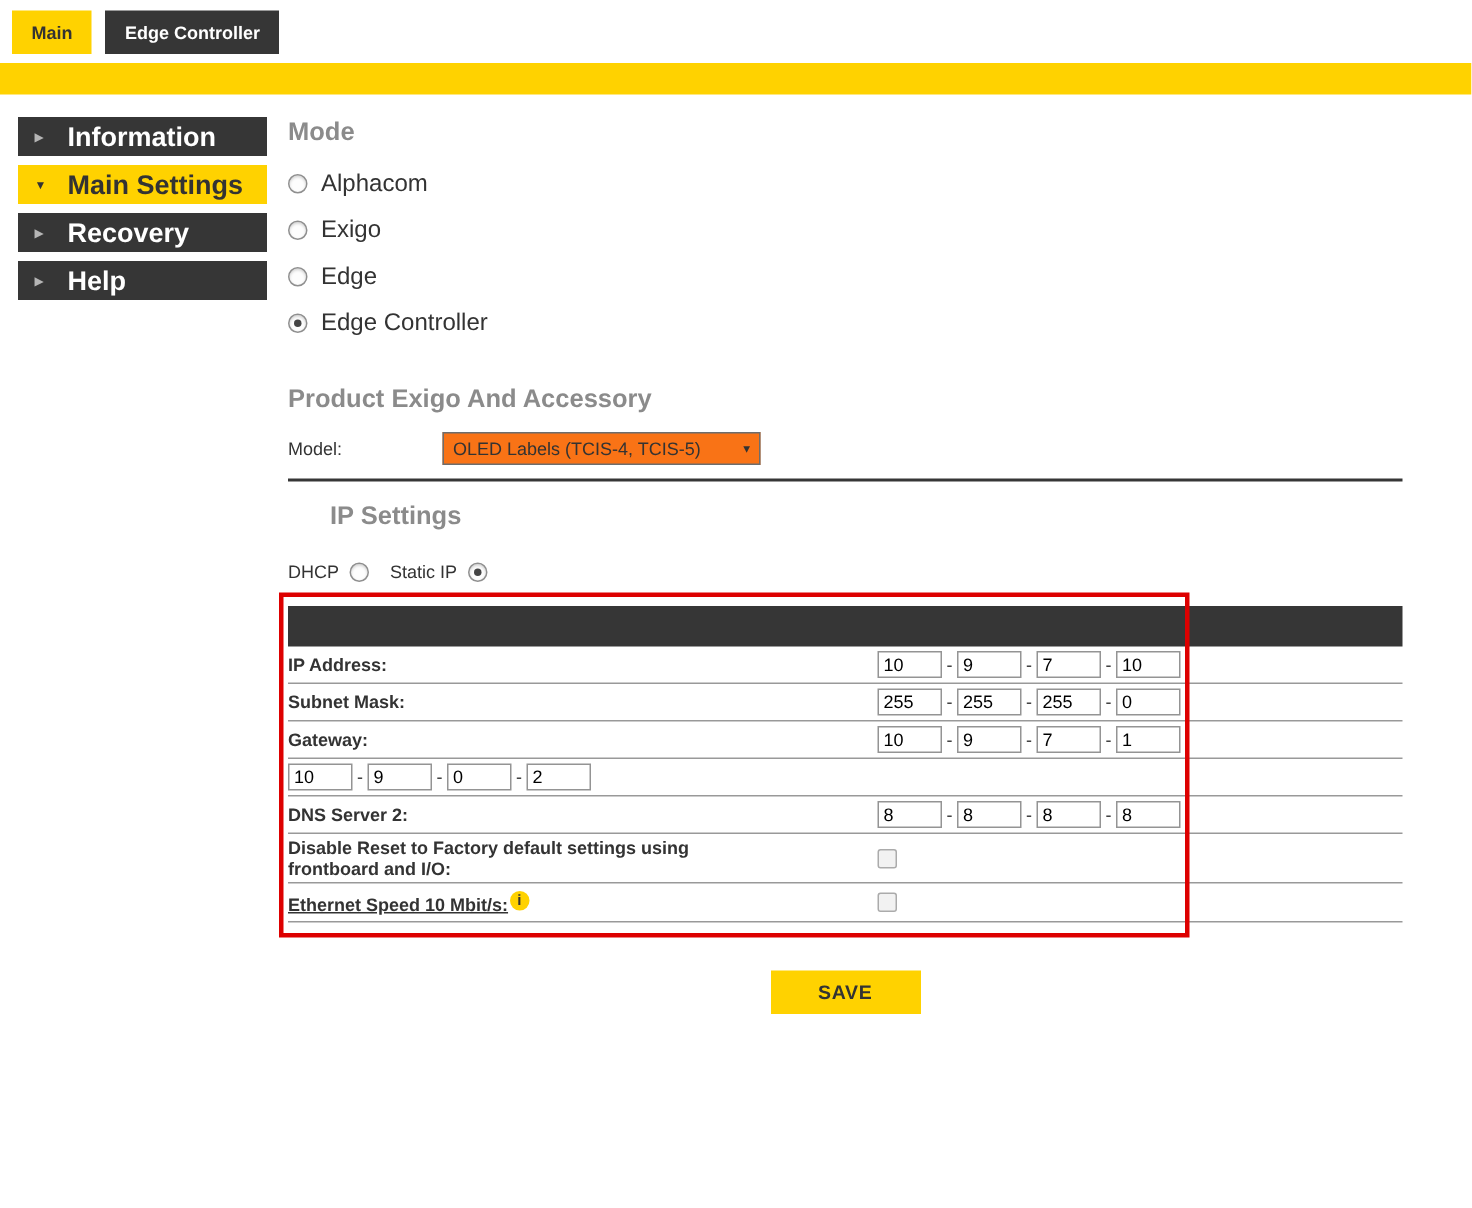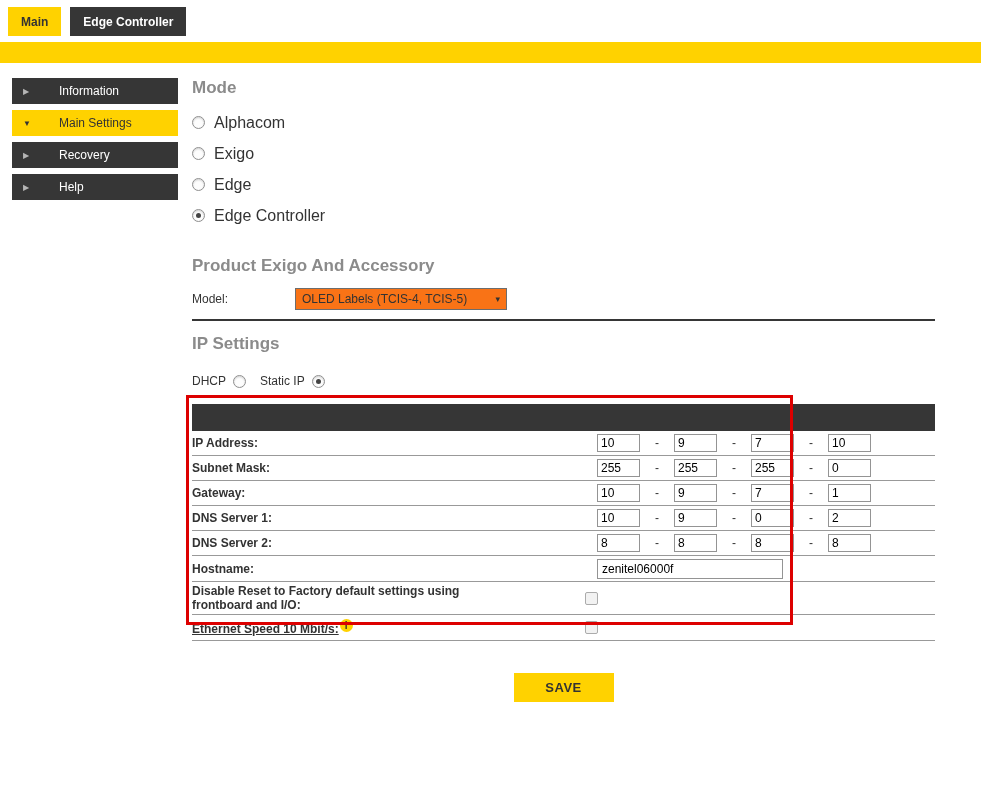--- a/index.html
+++ b/index.html
@@ -22,21 +22,21 @@
        font-size:12px;font-weight:bold;margin-right:9px;cursor:pointer;}
   .tab.active{background:var(--yellow);color:var(--text);}
   .tab.inactive{background:var(--dark);color:#ffffff;}
   .top-banner{height:21px;background:var(--yellow);margin-top:6px;}
   
   .layout{display:flex;align-items:flex-start;}
   .sidebar{margin:15px 0 0 12px;width:166px;flex:none;}
   .side-item{height:26px;margin-bottom:6px;display:flex;align-items:center;
              padding-left:11px;background:var(--dark);color:#fff;cursor:pointer;}
   .side-item .arrow{font-size:8px;color:#b5b5b5;width:14px;flex:none;}
-  .side-item .s-label{font-size:12px;font-weight:normal;margin-left:22px;}
+  .side-item .s-label{font-size:18px;font-weight:bold;margin-left:8px;}
   .side-item.active{background:var(--yellow);color:var(--text);}
   .side-item.active .arrow{color:var(--text);}
   
   .content{margin-left:14px;width:743px;flex:none;}
   .h-gray{color:var(--heading);font-size:17px;font-weight:bold;margin:0;}
   .mode-title{margin-top:15px;}
   .description{font-size:12px;line-height:17px;margin:15px 0 0 0;width:772px;}
   .radio-group{margin-top:9px;}
   .radio-option{height:31px;display:flex;align-items:center;cursor:pointer;font-size:16px;}
   .radio{width:13px;height:13px;border:1px solid #8f8f8f;border-radius:50%;
@@ -45,25 +45,25 @@
   .radio.checked::after{content:"";position:absolute;left:3px;top:3px;width:5px;height:5px;
          border-radius:50%;background:#444;}
   .section-title{margin-top:25px;}
   .model-row{margin-top:12px;display:flex;align-items:center;height:22px;}
   .model-label{font-size:12px;width:103px;flex:none;}
   .select{width:212px;height:22px;border:1px solid #6d6d6d;display:flex;align-items:center;
           font-size:12px;padding:0 6px;cursor:pointer;background:#f97316;}
   .select .sel-text{flex:1;}
   .select .sel-arrow{font-size:9px;color:#333;}
   .dark-divider{border-bottom:2px solid var(--dark);margin-top:9px;}
-  .ip-title{margin-top:13px;}
+  .ip-title{margin-top:13px;margin-left:28px;}
   .dhcp-row{margin-top:19px;display:flex;align-items:center;font-size:12px;height:16px;}
   .dhcp-row .radio{margin:0 14px 0 7px;}
   .table-header-bar{margin-top:15px;height:27px;background:var(--dark);}
-  .t-row{height:25px;display:flex;align-items:center;border-bottom:1px solid var(--rowline);gap:12px;}
+  .t-row{height:25px;display:flex;align-items:center;border-bottom:1px solid var(--rowline);}
   .t-label{font-size:12px;font-weight:bold;width:393px;flex:none;}
   .octet{width:43px;height:18px;border:1px solid #949494;font-size:12px;
          font-family:"Liberation Sans",sans-serif;padding:0 0 0 3px;margin:0;}
   .dash{font-size:12px;margin:0 3px;}
   .host-row{height:26px;}
   .host-input{width:186px;height:20px;border:1px solid #949494;font-size:12px;
          font-family:"Liberation Sans",sans-serif;padding:0 0 0 4px;}
   .cb-row{display:flex;align-items:center;border-bottom:1px solid var(--rowline);text-decoration:underline;}
   .cb-row.tall{height:33px;}
   .cb-row.short{height:26px;}
@@ -180,44 +180,39 @@
       <span class="t-label">Gateway:</span>
       <input class="octet" value="10" style="">
       <span class="dash">-</span>
       <input class="octet" value="9" style="">
       <span class="dash">-</span>
       <input class="octet" value="7" style="">
       <span class="dash">-</span>
       <input class="octet" value="1" style="">
     </div>
     <div class="t-row">
-      <span class="t-label">DNS Server 1:</span>
       <input class="octet" value="10" style="">
       <span class="dash">-</span>
       <input class="octet" value="9" style="">
       <span class="dash">-</span>
       <input class="octet" value="0" style="">
       <span class="dash">-</span>
       <input class="octet" value="2" style="">
     </div>
     <div class="t-row">
       <span class="t-label">DNS Server 2:</span>
       <input class="octet" value="8" style="">
       <span class="dash">-</span>
       <input class="octet" value="8" style="">
       <span class="dash">-</span>
       <input class="octet" value="8" style="">
       <span class="dash">-</span>
       <input class="octet" value="8" style="">
     </div>
 
-    <div class="t-row host-row">
-      <span class="t-label">Hostname:</span>
-      <input class="host-input" value="zenitel06000f" style="">
-    </div>
 
     <div class="cb-row tall">
       <span class="cb-label"><span class="wrap">Disable Reset to Factory default settings using frontboard and I/O:</span></span>
       <span class="checkbox"></span>
     </div>
     <div class="cb-row short">
       <span class="cb-label"><span>Ethernet Speed 10 Mbit/s:</span><span class="info-icon">i</span></span>
       <span class="checkbox"></span>
     </div>
 

